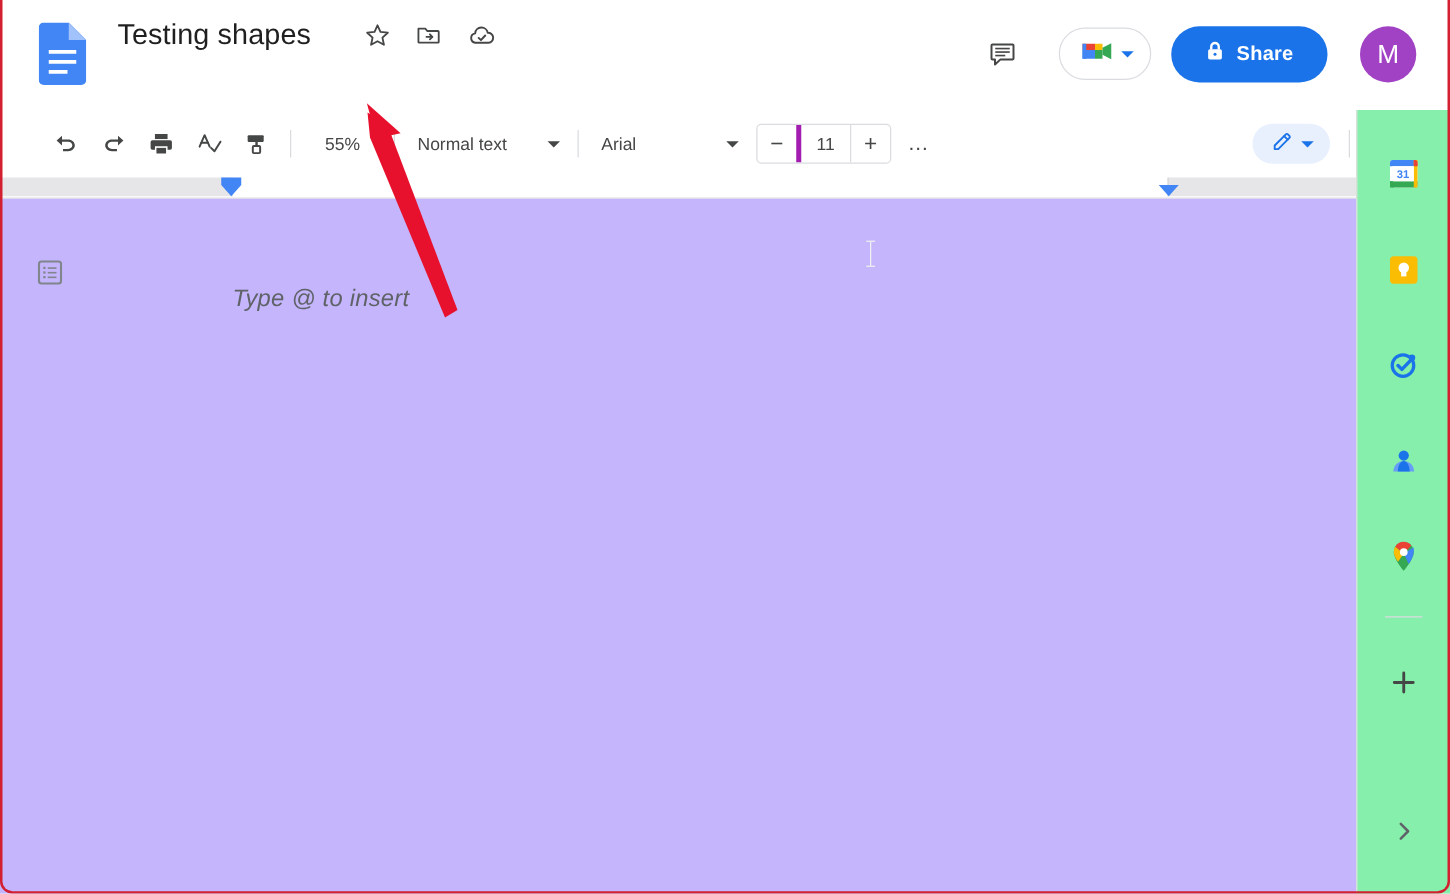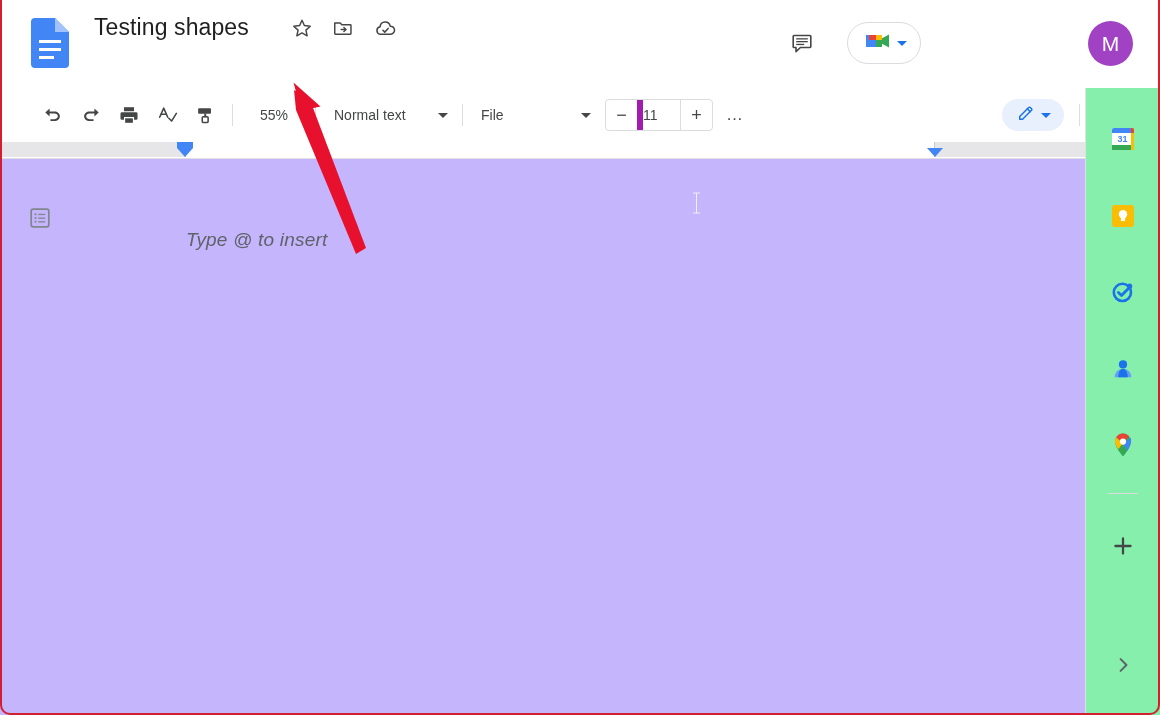--- a/index.html
+++ b/index.html
@@ -136,22 +136,22 @@
   }
   #fontsize-group {
     display: flex; align-items: center; border: 1px solid #dadce0;
     border-radius: 4px; height: 32px; margin-left: 6px; overflow: hidden;
   }
   .fs-btn {
     width: 31px; height: 30px; display: flex; align-items: center;
     justify-content: center; cursor: pointer; font-size: 18px; color: #444746;
   }
   #fontsize-value {
-    width: 44px; font-size: 14px; color: #444746;
-    border-left: 6px solid #a21caf; border-right: 1px solid #dadce0;
+    width: 44px; text-align: center; font-size: 14px; color: #444746;
+    border-left: 4px solid #a21caf; border-right: 1px solid #dadce0;
     height: 30px; line-height: 30px; cursor: text;
   }
   #more-btn {
     width: 32px; height: 30px; margin-left: 6px;
     display: flex; align-items: center; justify-content: center;
     color: #444746; font-size: 17px; letter-spacing: 1px;
     border-radius: 4px; cursor: pointer;
   }
 
   #mode-chip {
@@ -308,20 +308,30 @@
           <path d="M14 6 h6 v5 h-6 Z" fill="#fbbc04"></path>
           <path d="M4 11 h10 v7 H4 Z" fill="#4285f4"></path>
           <path d="M14 11 h6 v7 h-6 Z" fill="#34a853"></path>
           <path d="M20 9.2 L27 5.6 v12.8 L20 14.8 Z" fill="#34a853"></path>
           <path d="M4 6 h3 v12 H4 Z" fill="#4285f4"></path>
         </svg>
       </span>
       <span class="caret" style="border-top-color:#1a73e8"></span>
     </div>
 
+    <div id="share-btn">
+      <span>
+        <svg width="16" height="18" viewBox="0 0 16 18">
+          <rect x="2.5" y="7.4" width="11" height="8.2" rx="1.4" fill="#fff"></rect>
+          <path d="M5 7.6 V5.4 a3 3 0 0 1 6 0 V7.6" fill="none" stroke="#fff" stroke-width="1.9"></path>
+          <circle cx="8" cy="11.4" r="1.2" fill="#1a73e8"></circle>
+        </svg>
+      </span>
+      <span id="share-label">Share</span>
+    </div>
 
     <div id="avatar">M</div>
   </div>
 
   <div id="toolbar">
     <div style="width:34px;flex:none"></div>
 
     <div class="tb-btn">
       <svg width="22" height="22" viewBox="0 0 24 24" fill="#444746">
         <path d="M8.3 8.2 H13.6 c3.3 0 5.9 2.3 5.9 5.2 0 2.9 -2.6 5.2 -5.9 5.2 H9.2 v-2.1 h4.4 c2.1 0 3.7 -1.4 3.7 -3.1 0 -1.7 -1.6 -3.1 -3.7 -3.1 H8.3 v3.2 L3.6 9.2 8.3 5 Z"></path>
@@ -361,21 +371,21 @@
     <div class="tb-sep"></div>
 
     <div class="tb-select" id="style-select">
       <span class="tb-select-label">Normal text</span>
       <span class="caret"></span>
     </div>
 
     <div class="tb-sep"></div>
 
     <div class="tb-select" id="font-select">
-      <span class="tb-select-label">File</span>
+      <span class="tb-select-label">Arial</span>
       <span class="caret"></span>
     </div>
 
     <div id="fontsize-group">
       <div class="fs-btn">−</div>
       <div id="fontsize-value">11</div>
       <div class="fs-btn">+</div>
     </div>
 
     <div id="more-btn">…</div>

